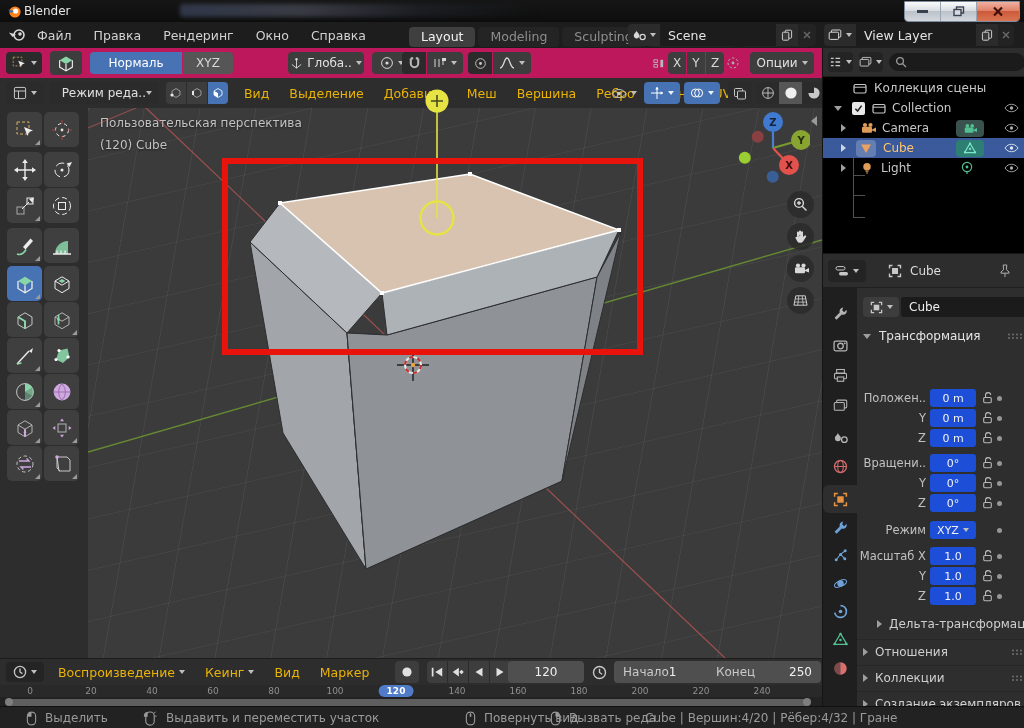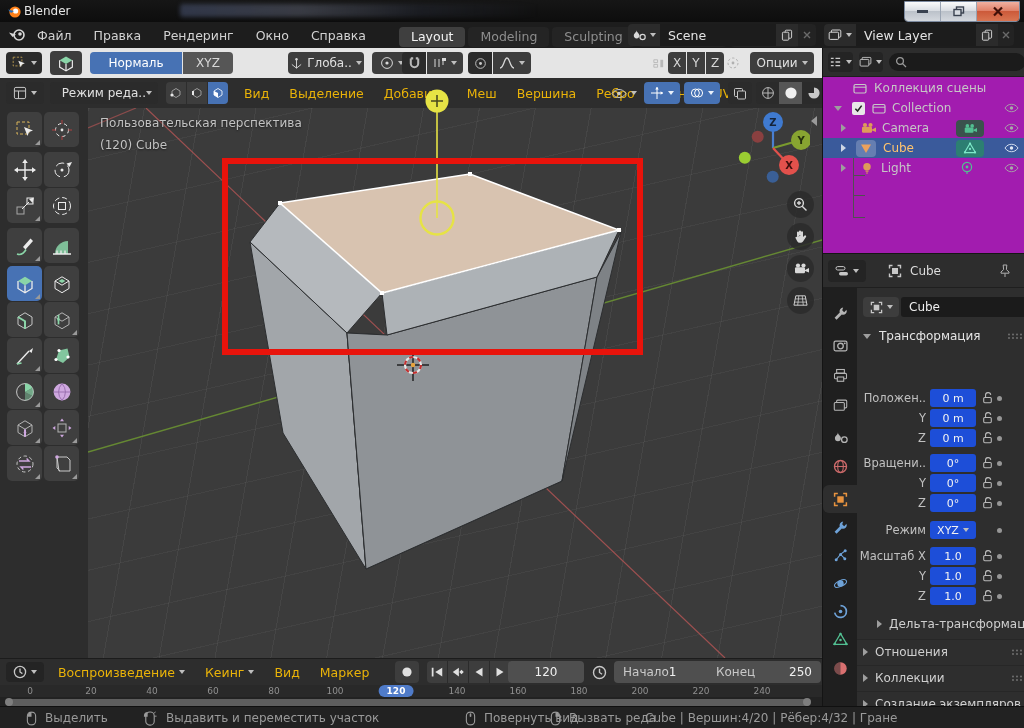--- a/index.html
+++ b/index.html
@@ -21,41 +21,41 @@
   .menu{padding:0 11px;color:#d2d2d2;font-size:12.5px;height:26px;display:flex;align-items:center;}
   .tab{height:20px;margin-top:3px;padding:0 12px;display:flex;align-items:center;border-radius:4px;color:#8e8e8e;font-size:12.5px;background:#242424;margin-right:3px;}
   .tab.active{background:#3f3f3f;color:#f2f2f2;}
   .idfield{height:22px;background:#1c1c1c;display:flex;align-items:center;color:#e4e4e4;font-size:12.5px;padding:0 8px;}
   .idbtn{height:22px;background:#2b2b2b;display:flex;align-items:center;justify-content:center;}
   
   .btn{background:#3d3d3d;border-radius:4px;display:inline-flex;align-items:center;justify-content:center;color:#e0e0e0;}
   .caret{width:0;height:0;border-left:3.5px solid transparent;border-right:3.5px solid transparent;border-top:4px solid #bfbfbf;margin-left:4px;}
   .tri-r{width:0;height:0;border-top:4px solid transparent;border-bottom:4px solid transparent;border-left:5px solid #9e9e9e;}
   .tri-d{width:0;height:0;border-left:4px solid transparent;border-right:4px solid transparent;border-top:5px solid #9e9e9e;}
-  .toolrow{left:0;top:48px;width:822px;height:30px;background:#e5e5e5;border-bottom:1px solid #222;}
+  .toolrow{left:0;top:48px;width:822px;height:30px;background:#be185d;border-bottom:1px solid #222;}
   .vphead{left:0;top:78px;width:822px;height:30px;background:#2d2d2d;border-bottom:1px solid #222;}
   .hmenu{padding:0 10px;height:30px;display:flex;align-items:center;color:#eab308;font-size:12.5px;}
   .seg{height:22px;display:flex;border-radius:4px;overflow:hidden;}
   .seg>div{display:flex;align-items:center;justify-content:center;font-size:12px;}
   
   .ltool{left:0;top:108px;width:88px;height:550px;background:#2d2d2d;border-right:1px solid #242424;}
   .tbtn{position:absolute;width:35px;height:35px;background:#3f3f3f;border-radius:5px;display:flex;align-items:center;justify-content:center;}
   .tbtn.active{background:#4772b4;}
   .tbtn.sub:after{content:"";position:absolute;right:2px;bottom:2px;width:0;height:0;border-left:5px solid transparent;border-bottom:5px solid #9a9a9a;}
   .ticon{width:22px;height:22px;}
   
   .viewport{left:88px;top:108px;width:734px;height:550px;background-color:#3b3b3b;
     background-image:repeating-linear-gradient(100deg,rgba(255,255,255,.05) 0 1px,transparent 1px 55px),
                      repeating-linear-gradient(167deg,rgba(255,255,255,.04) 0 1px,transparent 1px 50px);}
   .vlabel{color:#c2c2c2;font-size:12px;text-shadow:0 1px 2px rgba(0,0,0,.5);}
   .redrect{left:222px;top:158px;width:409px;height:185px;border:6px solid #e8130b;z-index:3;}
   .navbtn{position:absolute;width:27px;height:27px;border-radius:50%;background:rgba(44,44,44,.85);display:flex;align-items:center;justify-content:center;}
   
   .rpanel{left:822px;top:48px;width:202px;height:658px;background:#282828;border-left:1px solid #141414;}
-  .outliner{position:absolute;left:0;top:0;width:202px;height:205px;background:#a21caf;}
+  .outliner{position:absolute;left:0;top:0;width:202px;height:205px;background:#000000;}
   .ohead{position:absolute;left:0;top:0;width:202px;height:28px;background:#2d2d2d;border-bottom:1px solid #1e1e1e;}
   .orow{position:absolute;left:0;width:202px;height:20px;display:flex;align-items:center;color:#c6c6c6;font-size:12px;}
   .orow.sel{background:#3a5a9b;}
   .osearch{background:#1b1b1b;border:none;outline:none;border-radius:10px;height:18px;width:108px;color:#ddd;padding:0 6px 0 22px;font-size:11px;}
   .badge{width:28px;height:17px;border-radius:4px;display:flex;align-items:center;justify-content:center;}
   .props{position:absolute;left:0;top:205px;width:202px;height:453px;background:#2e2e2e;border-top:1px solid #161616;}
   .phead{position:absolute;left:0;top:0;width:202px;height:33px;background:#2d2d2d;border-bottom:1px solid #1f1f1f;}
   .tabstrip{position:absolute;left:0;top:33px;width:34px;height:420px;background:#1f1f1f;}
   .ptab{position:absolute;left:0;width:34px;height:28px;display:flex;align-items:center;justify-content:center;}
   .ptab.active{background:#2e2e2e;border-radius:6px 0 0 6px;}
@@ -358,21 +358,21 @@
       </div>
     <div class="menu">
         <span>Рендеринг</span>
       </div>
     <div class="menu">
         <span>Окно</span>
       </div>
     <div class="menu">
         <span>Справка</span>
       </div>
-    <div class="row" style="margin-left:22px">
+    <div class="row" style="margin-left:32px">
       <div class="tab active">
           <span>Layout</span>
         </div>
       <div class="tab">
           <span>Modeling</span>
         </div>
       <div class="tab">
           <span>Sculpting</span>
         </div>
       <div class="tab">

